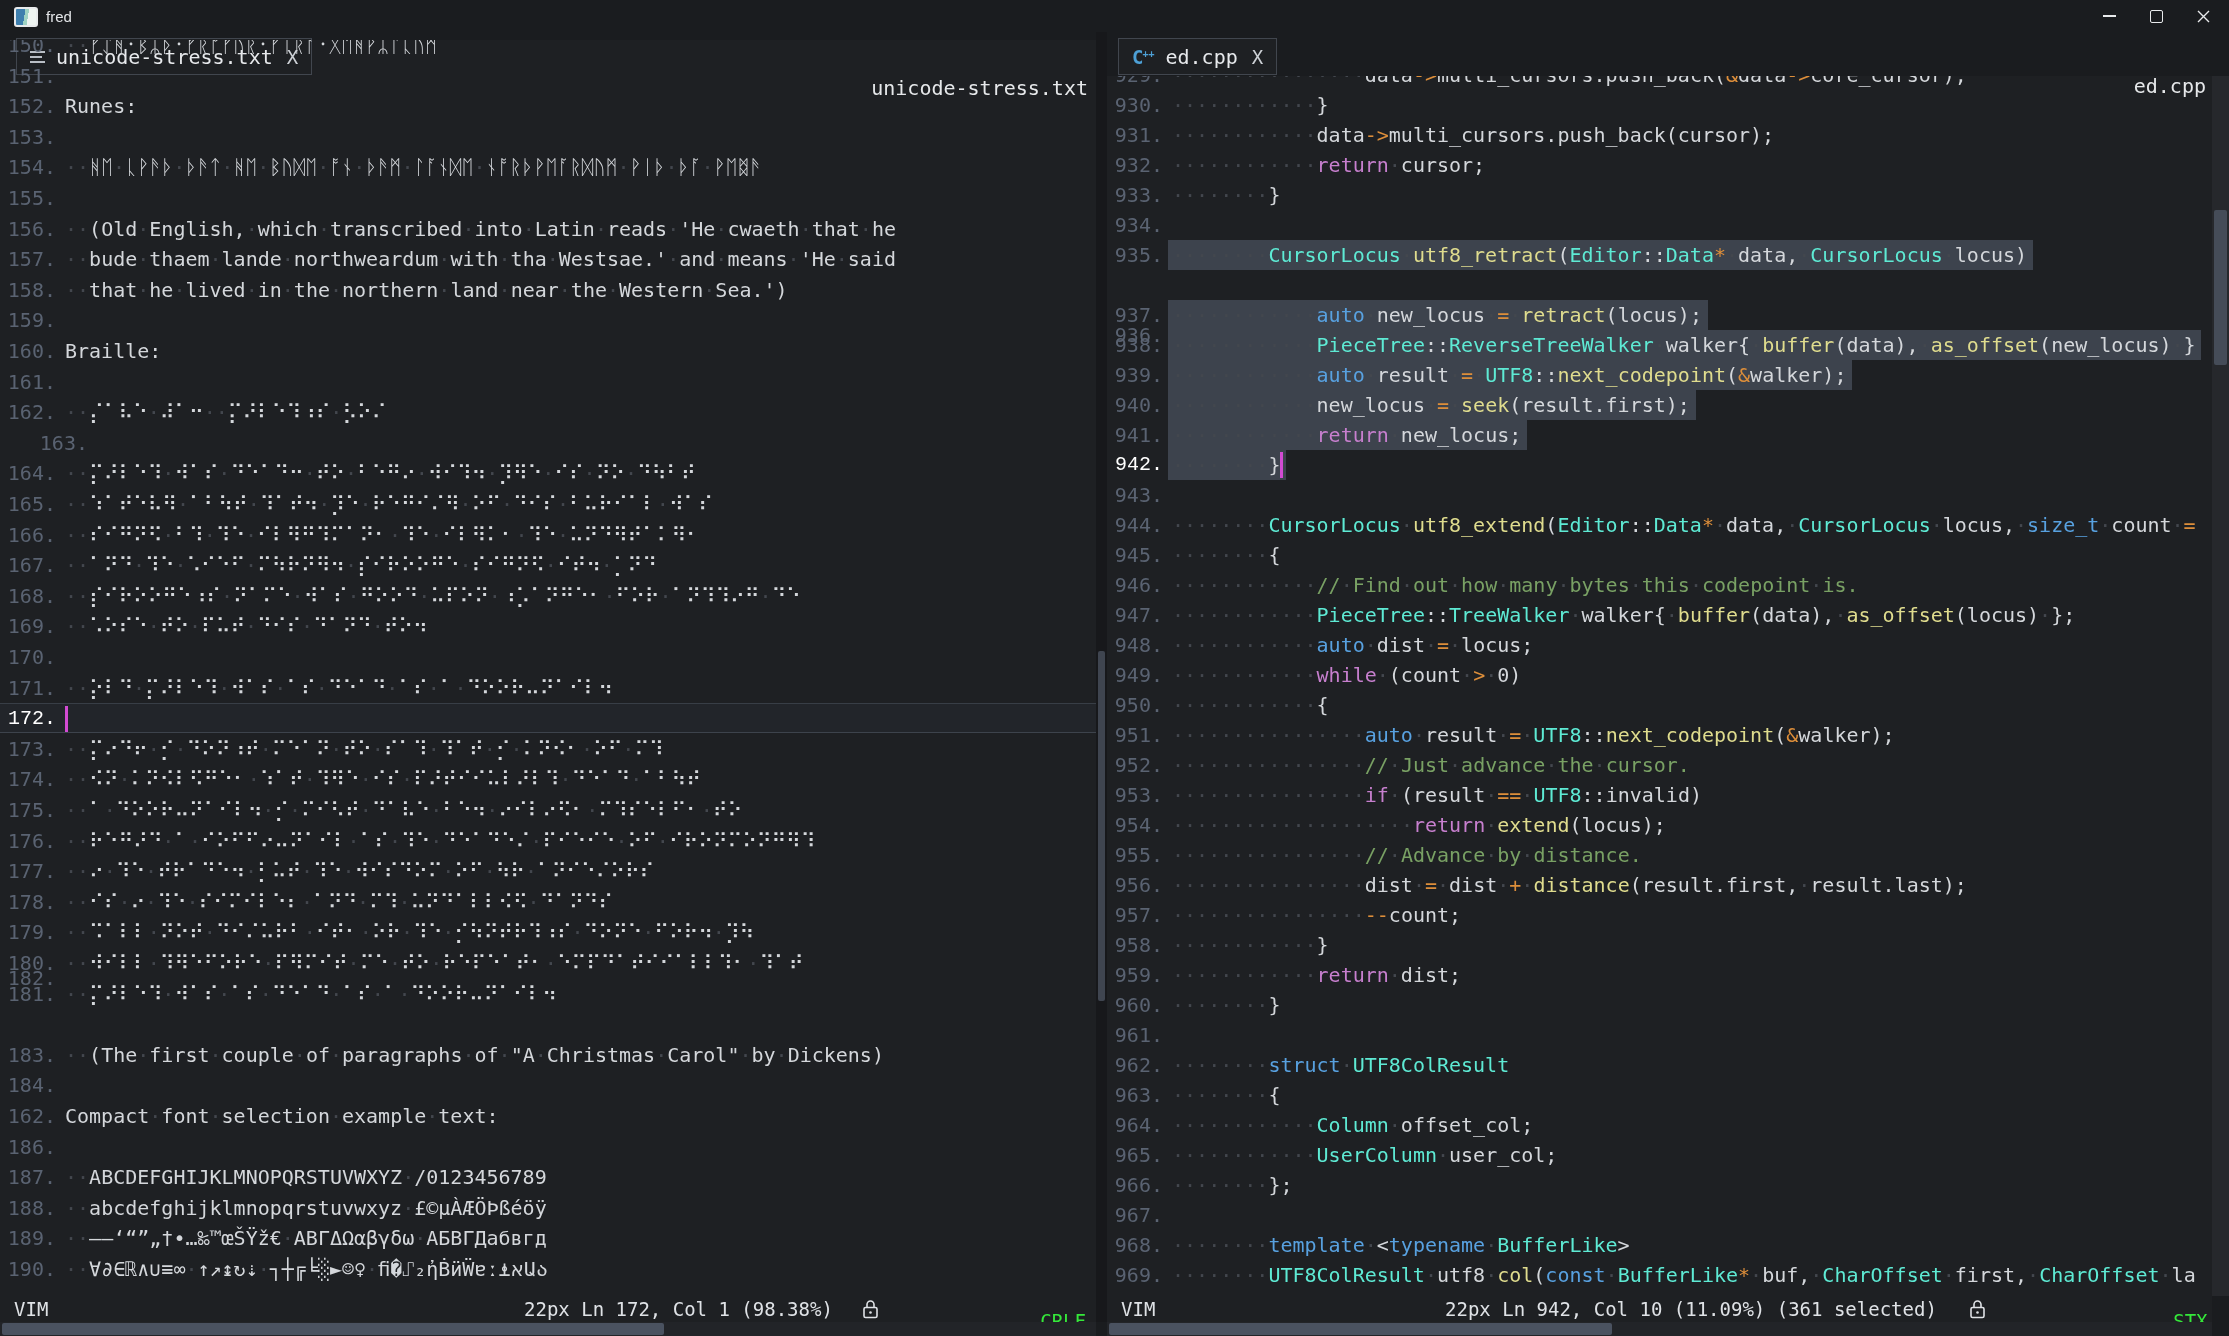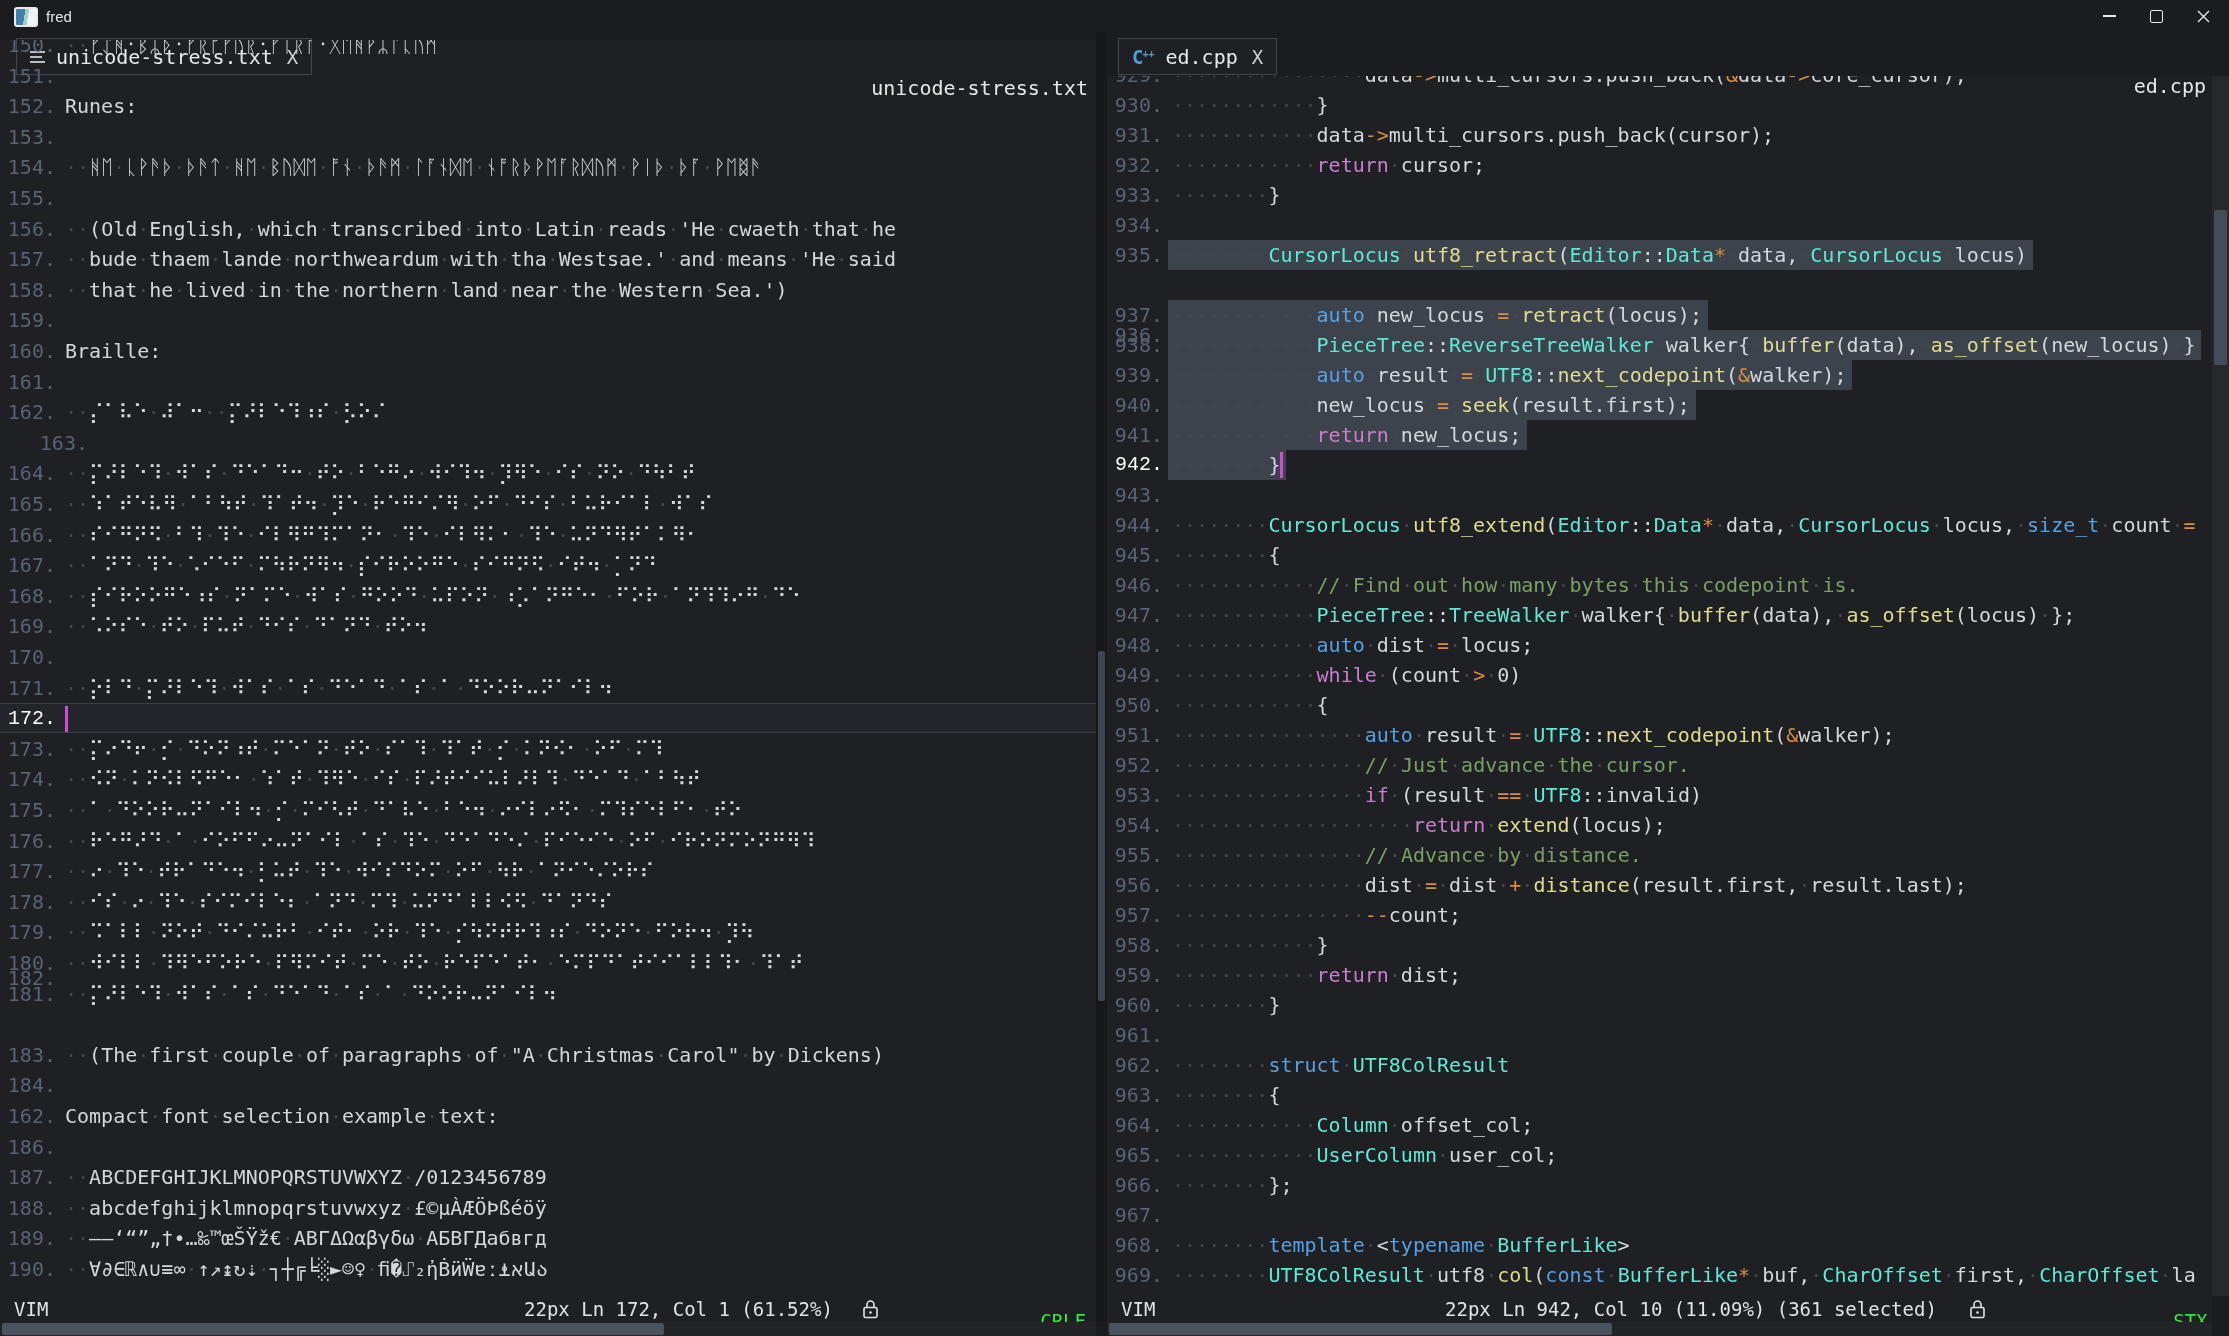--- a/index.html
+++ b/index.html
@@ -200,21 +200,21 @@
       <div class="row" style="top: 1124px;"><span class="ln">967.</span><span class="code"></span></div>
       <div class="row" style="top: 1154px;"><span class="ln">968.</span><span class="code"><span class="ws">·</span><span class="ws">·</span><span class="ws">·</span><span class="ws">·</span><span class="ws">·</span><span class="ws">·</span><span class="ws">·</span><span class="ws">·</span><span class="sb">template</span><span class="ws">·</span><span class="sw">&lt;</span><span class="sb">typename</span><span class="ws">·</span><span class="st">BufferLike</span><span class="sw">&gt;</span></span></div>
       <div class="row" style="top: 1184px;"><span class="ln">969.</span><span class="code"><span class="ws">·</span><span class="ws">·</span><span class="ws">·</span><span class="ws">·</span><span class="ws">·</span><span class="ws">·</span><span class="ws">·</span><span class="ws">·</span><span class="st">UTF8ColResult</span><span class="ws">·</span><span class="sw">utf8</span><span class="ws">·</span><span class="sf">col</span><span class="sw">(</span><span class="sb">const</span><span class="ws">·</span><span class="st">BufferLike</span><span class="so">*</span><span class="ws">·</span><span class="sw">buf,</span><span class="ws">·</span><span class="st">CharOffset</span><span class="ws">·</span><span class="sw">first,</span><span class="ws">·</span><span class="st">CharOffset</span><span class="ws">·</span><span class="sw">la</span></span></div>
     </div>
 
   <div class="watermark" id="wm-left">unicode-stress.txt</div>
   <div class="watermark" id="wm-right">ed.cpp</div>
 
   <div class="statusbar" id="sb-left">
     <span class="sb-mode">VIM</span>
-    <span class="sb-info">22px Ln 172, Col 1 (61.52%)</span>
+    <span class="sb-info">22px Ln 172, Col 1 (98.38%)</span>
     <span class="lock">
       <svg width="17" height="20" viewBox="0 0 17 20">
           <rect x="2" y="8.5" width="13" height="10" rx="1.6" fill="none" stroke="#dfe2e6" stroke-width="1.6"></rect>
           <path d="M5 8.5 V5.5 a3.5 3.5 0 0 1 7 0 V8.5" fill="none" stroke="#dfe2e6" stroke-width="1.6"></path>
           <circle cx="8.5" cy="13.5" r="1.3" fill="#dfe2e6"></circle>
         </svg>
     </span>
     <span class="badges">
       <span class="badge g">CRLF</span>
       <span class="badge">WS</span>

